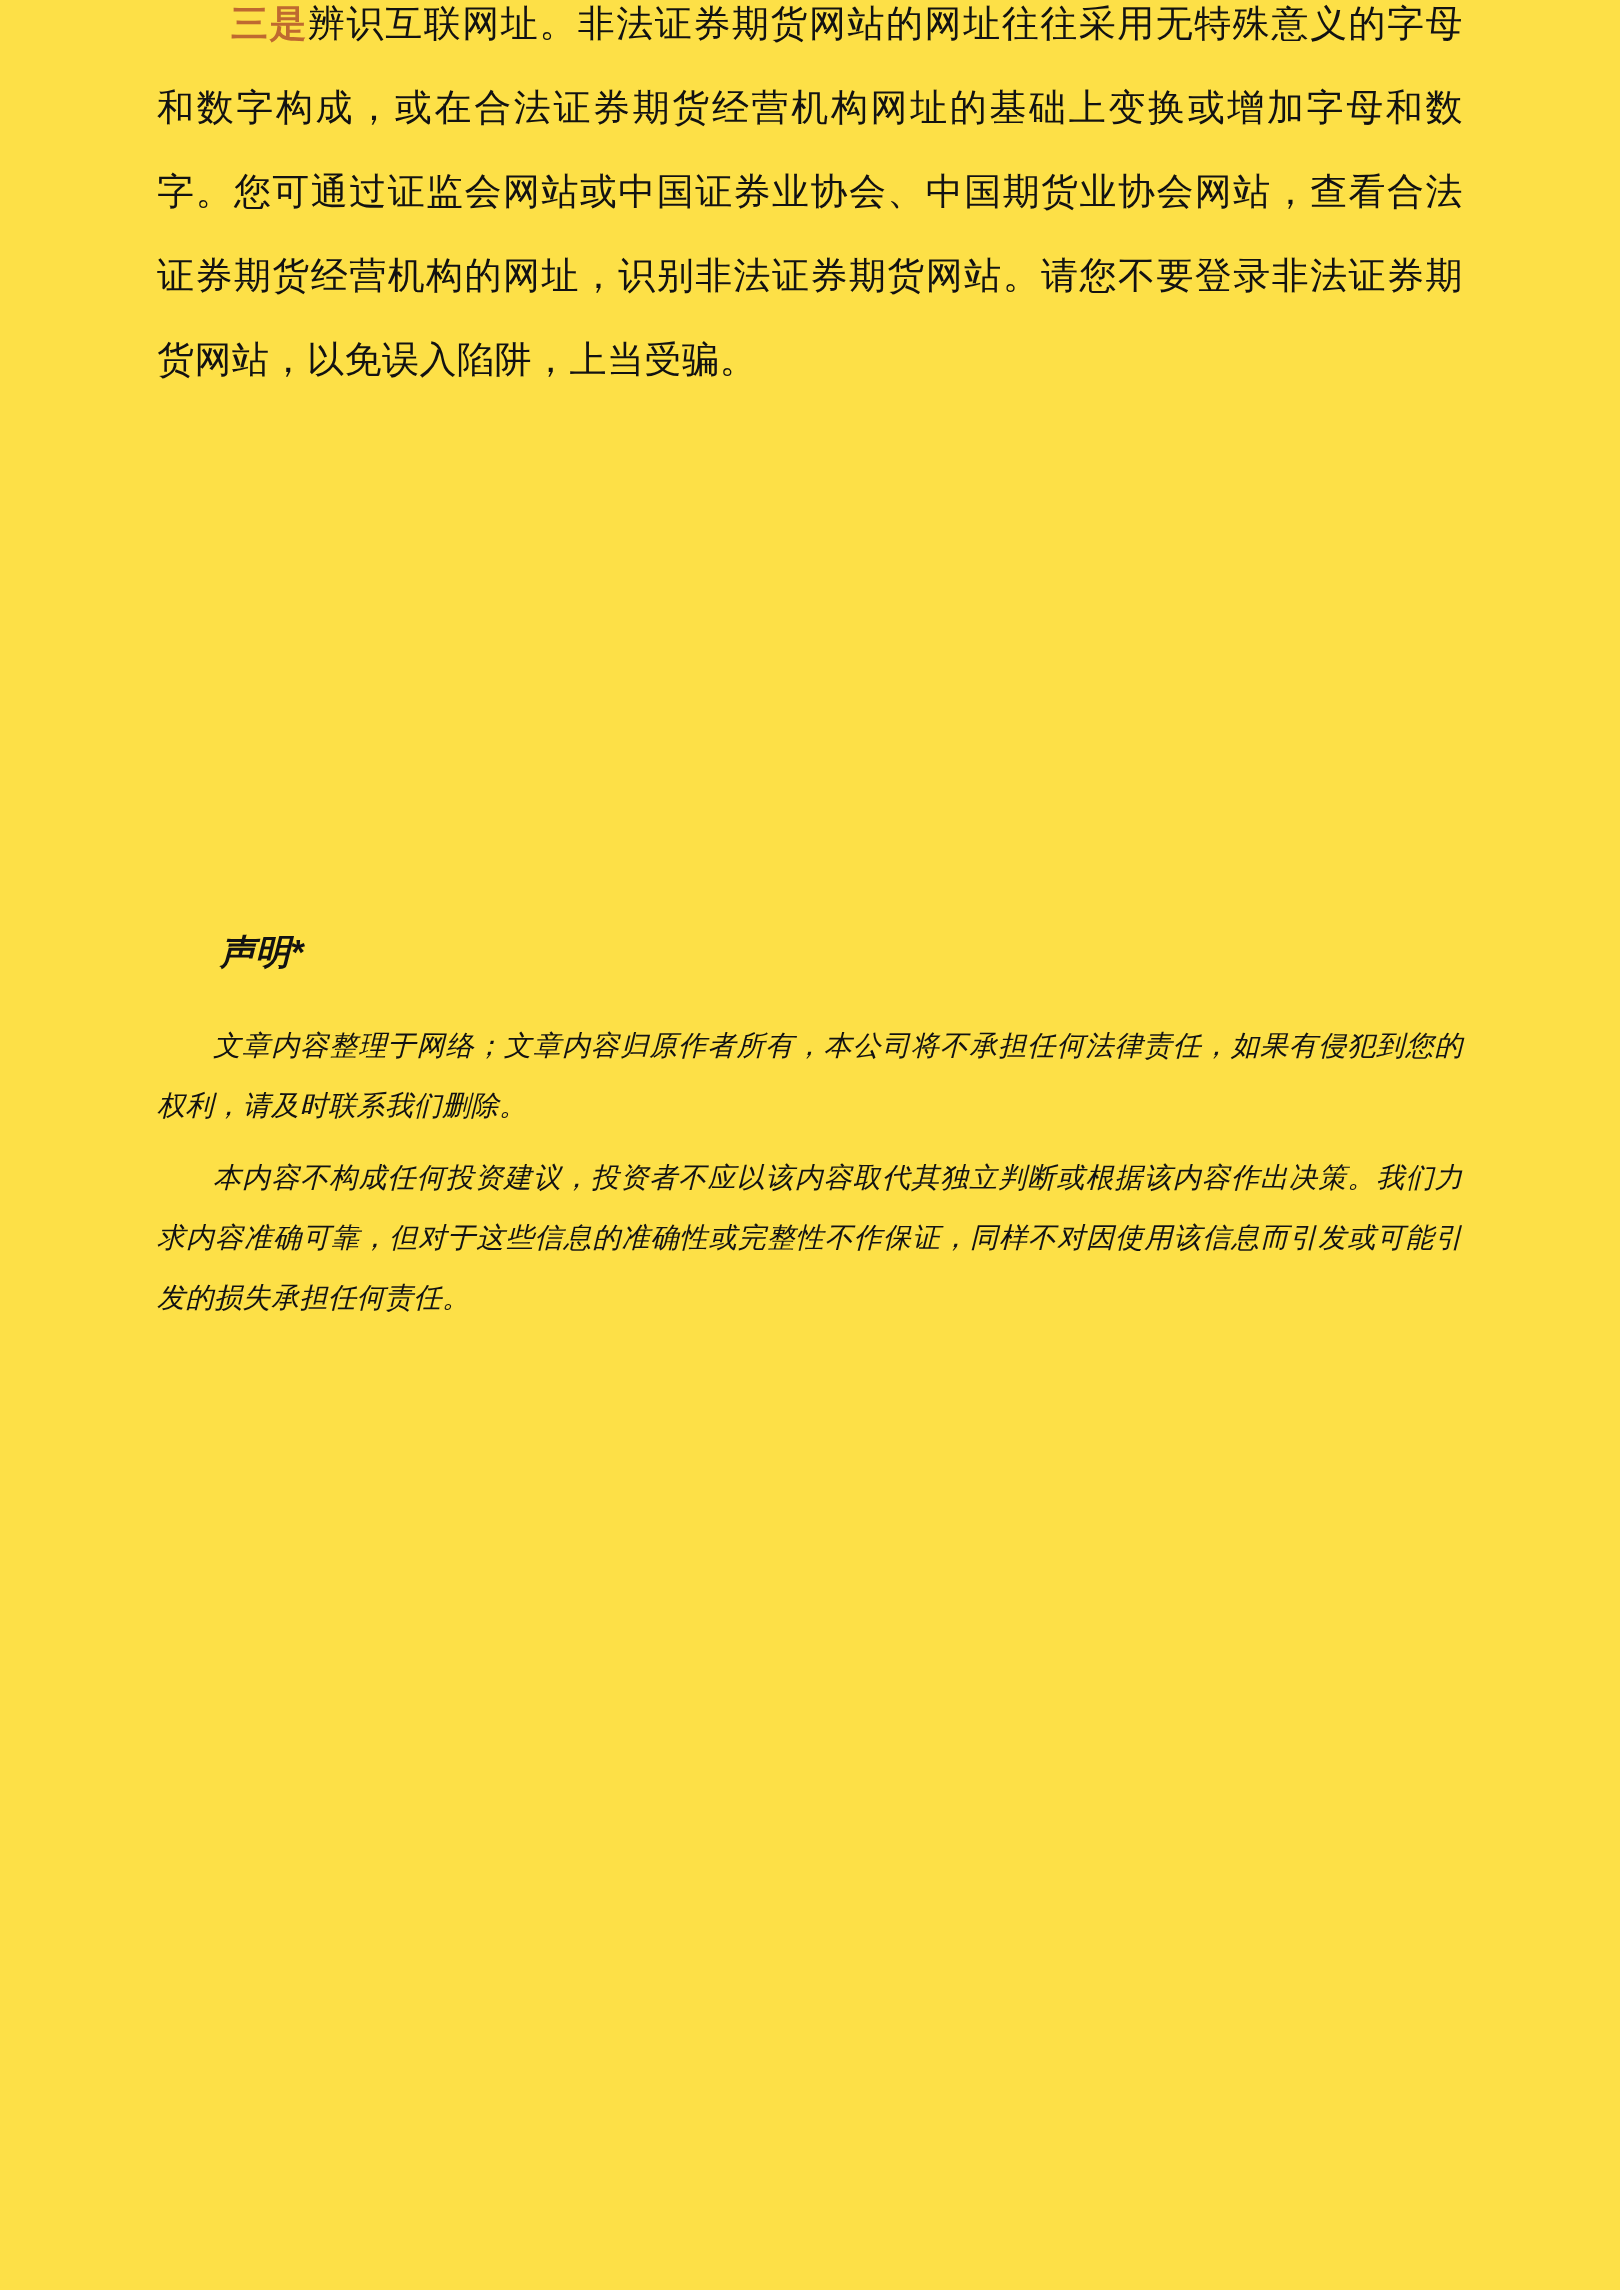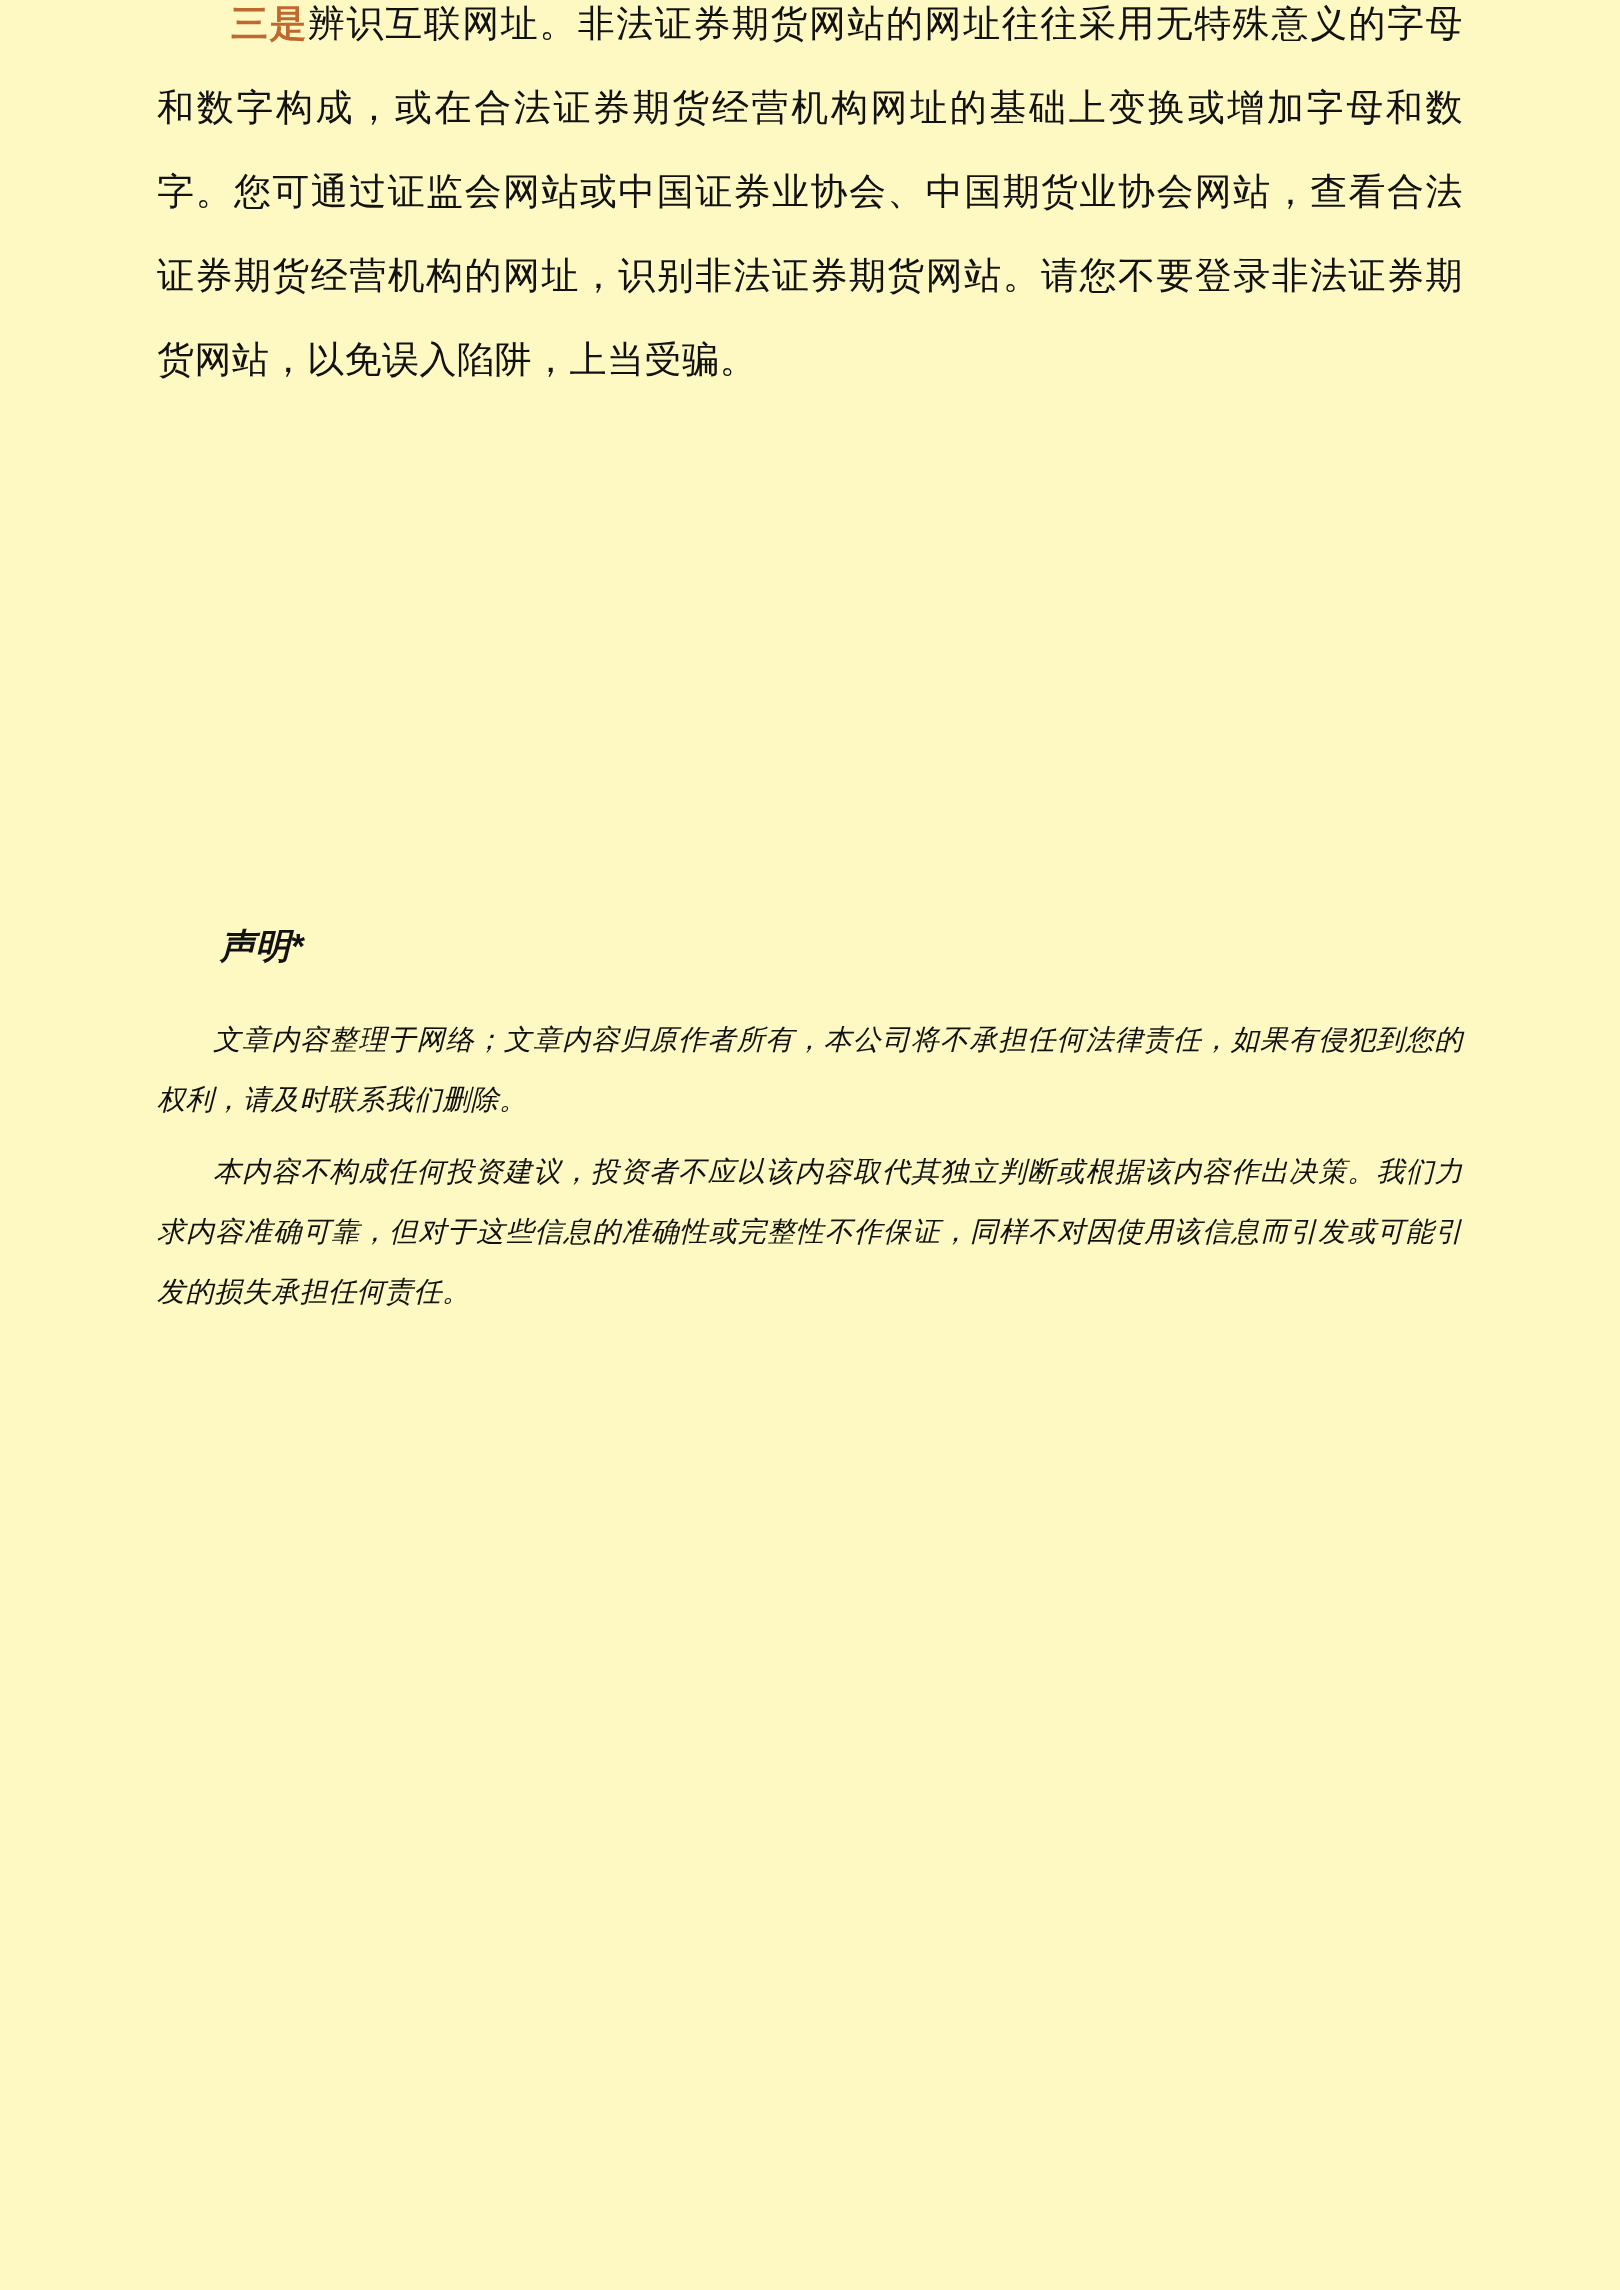--- a/index.html
+++ b/index.html
@@ -4,21 +4,21 @@
 <style>
   html, body {
     margin: 0;
     padding: 0;
     background: #ffffff;
   }
   .page {
     position: relative;
     width: 1620px;
     height: 2291px;
-    background: #fef9c3;
+    background: #fde047;
     overflow: hidden;
     font-family: "Liberation Sans", "DejaVu Sans", sans-serif;
     color: #121212;
   }
   .content {
     padding: 0 157px;
     box-sizing: border-box;
   }
   .body-para {
     font-size: 37px;
@@ -37,21 +37,21 @@
     font-weight: bold;
   }
   .big-gap {
     height: 510px;
   }
   .disclaimer-heading {
     font-size: 35px;
     font-style: italic;
     font-weight: bold;
     line-height: 43px;
-    margin: 0 0 43px 0;
+    margin: 6px 0 43px 0;
     text-indent: 63px;
     color: #121212;
   }
   .disclaimer-para {
     font-size: 28px;
     font-style: italic;
     line-height: 60px;
     letter-spacing: 0.5px;
     text-indent: 2em;
     text-align: justify;

